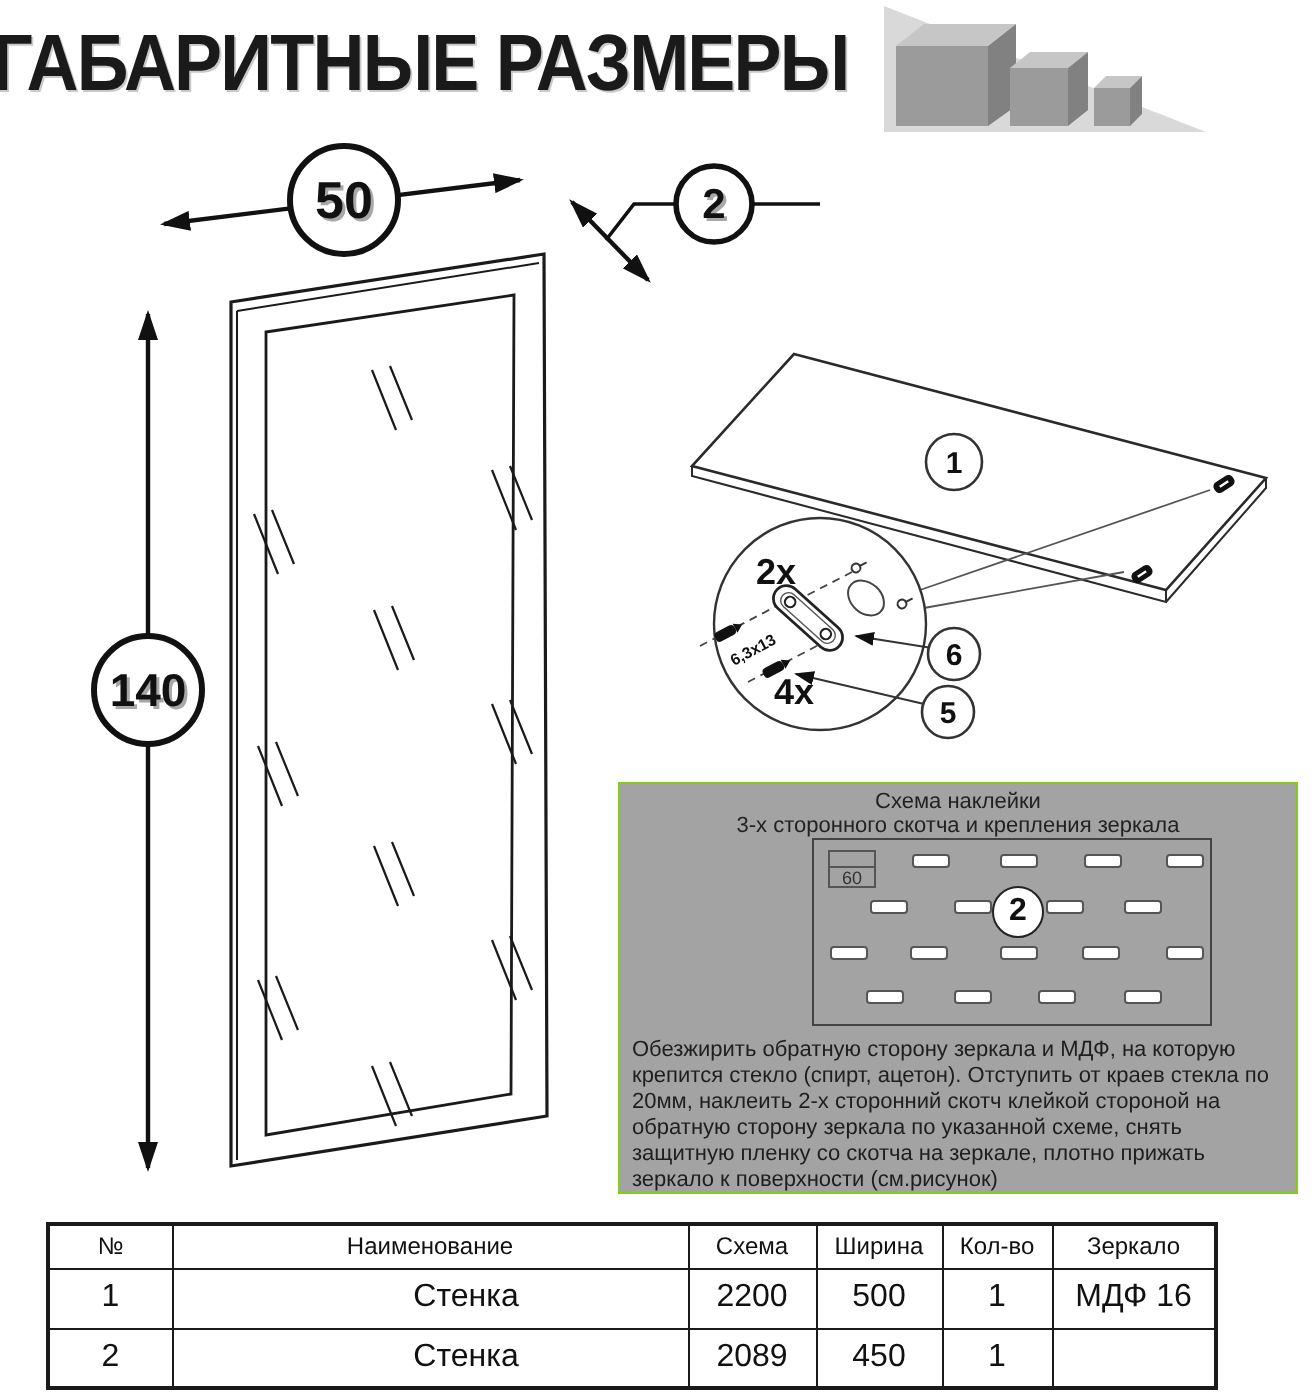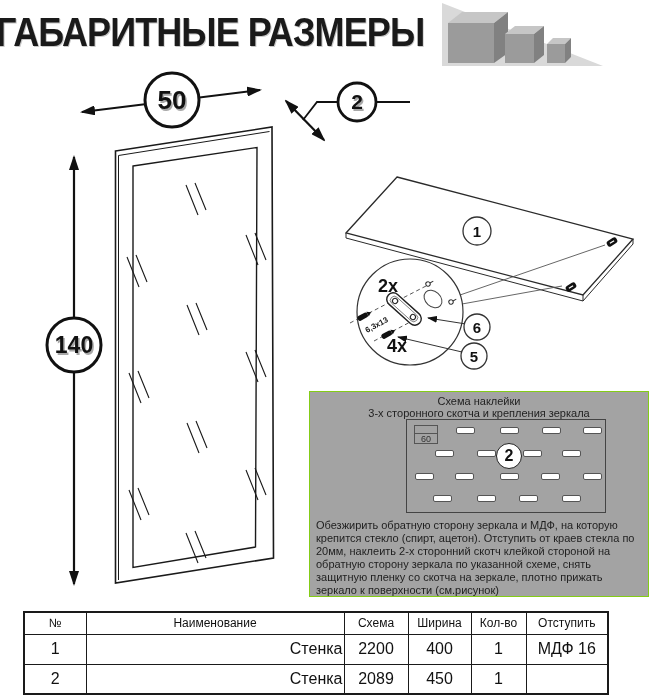--- a/index.html
+++ b/index.html
@@ -31,21 +31,21 @@
         border-radius:50%;background:#fff;box-sizing:border-box;text-align:center;
         font-size:16px;font-weight:700;line-height:23px;color:#111;}
   .schema-instructions{position:absolute;left:6px;top:127px;width:327px;margin:0;
         font-size:11px;line-height:13px;color:#1e1e1e;}
   
   .parts-table{position:absolute;left:23px;top:611px;border-collapse:collapse;
         background:#fff;border:2px solid #1a1a1a;}
   .parts-table th,.parts-table td{border:1px solid #1a1a1a;box-sizing:border-box;}
   .parts-table th{height:22px;font-size:12px;font-weight:400;color:#111;text-align:center;}
   .parts-table td{height:30px;font-size:16px;text-align:center;color:#111;}
-  .parts-table td.c1{text-align:right;padding-left:37px;}
+  .parts-table td.c1{text-align:center;padding-left:37px;}
 </style>
 </head>
 <body>
 
 <div class="page">
 
   <div class="main-title">ГАБАРИТНЫЕ РАЗМЕРЫ</div>
 
   <svg class="cubes-icon" width="210" height="68" viewBox="0 0 210 68">
     <polygon points="6,1 167,64 6,64" fill="#d9d9d9"></polygon>
@@ -225,29 +225,29 @@
         <col style="width: 55px;">
         <col style="width: 82px;">
       </colgroup>
     <thead>
         <tr>
           <th>№</th>
           <th>Наименование</th>
           <th>Схема</th>
           <th>Ширина</th>
           <th>Кол-во</th>
-          <th>Отступить</th>
+          <th>Зеркало</th>
         </tr>
       </thead>
     <tbody>
         <tr>
           <td class="c0">1</td>
           <td class="c1">Стенка</td>
           <td class="c2">2200</td>
-          <td class="c3">400</td>
+          <td class="c3">500</td>
           <td class="c4">1</td>
           <td class="c5">МДФ 16</td>
         </tr>
         <tr>
           <td class="c0">2</td>
           <td class="c1">Стенка</td>
           <td class="c2">2089</td>
           <td class="c3">450</td>
           <td class="c4">1</td>
           <td class="c5"></td>

